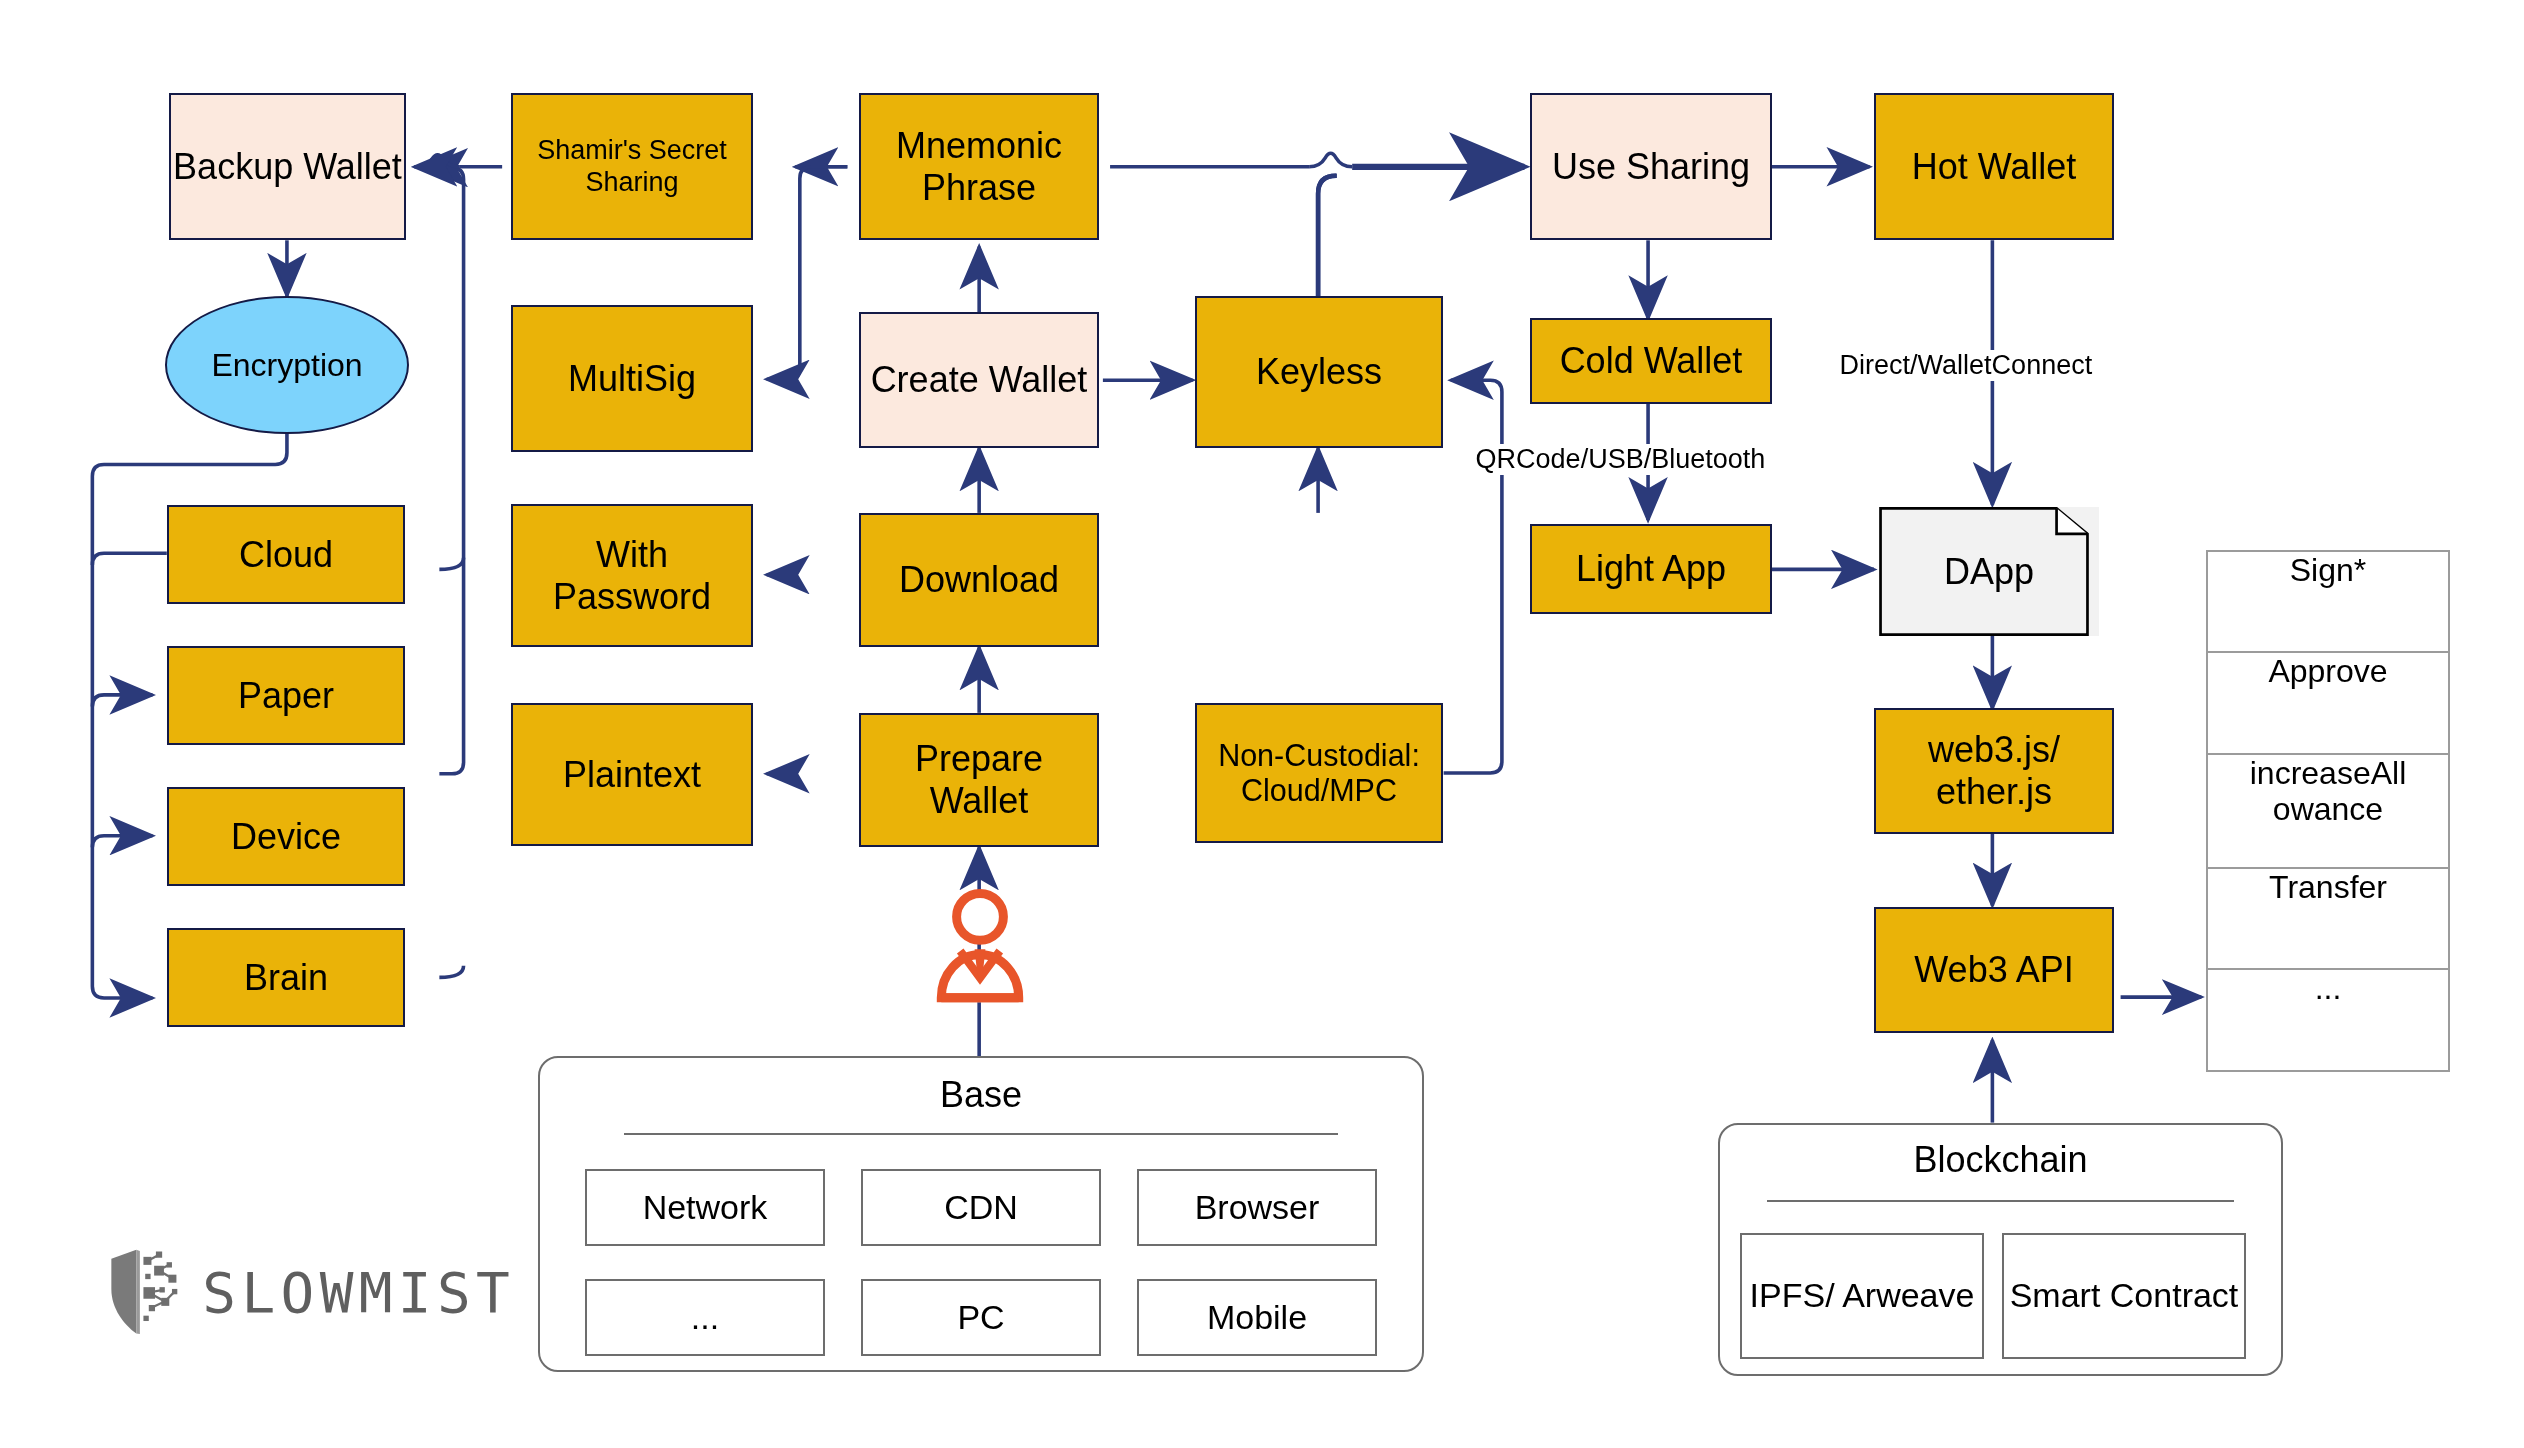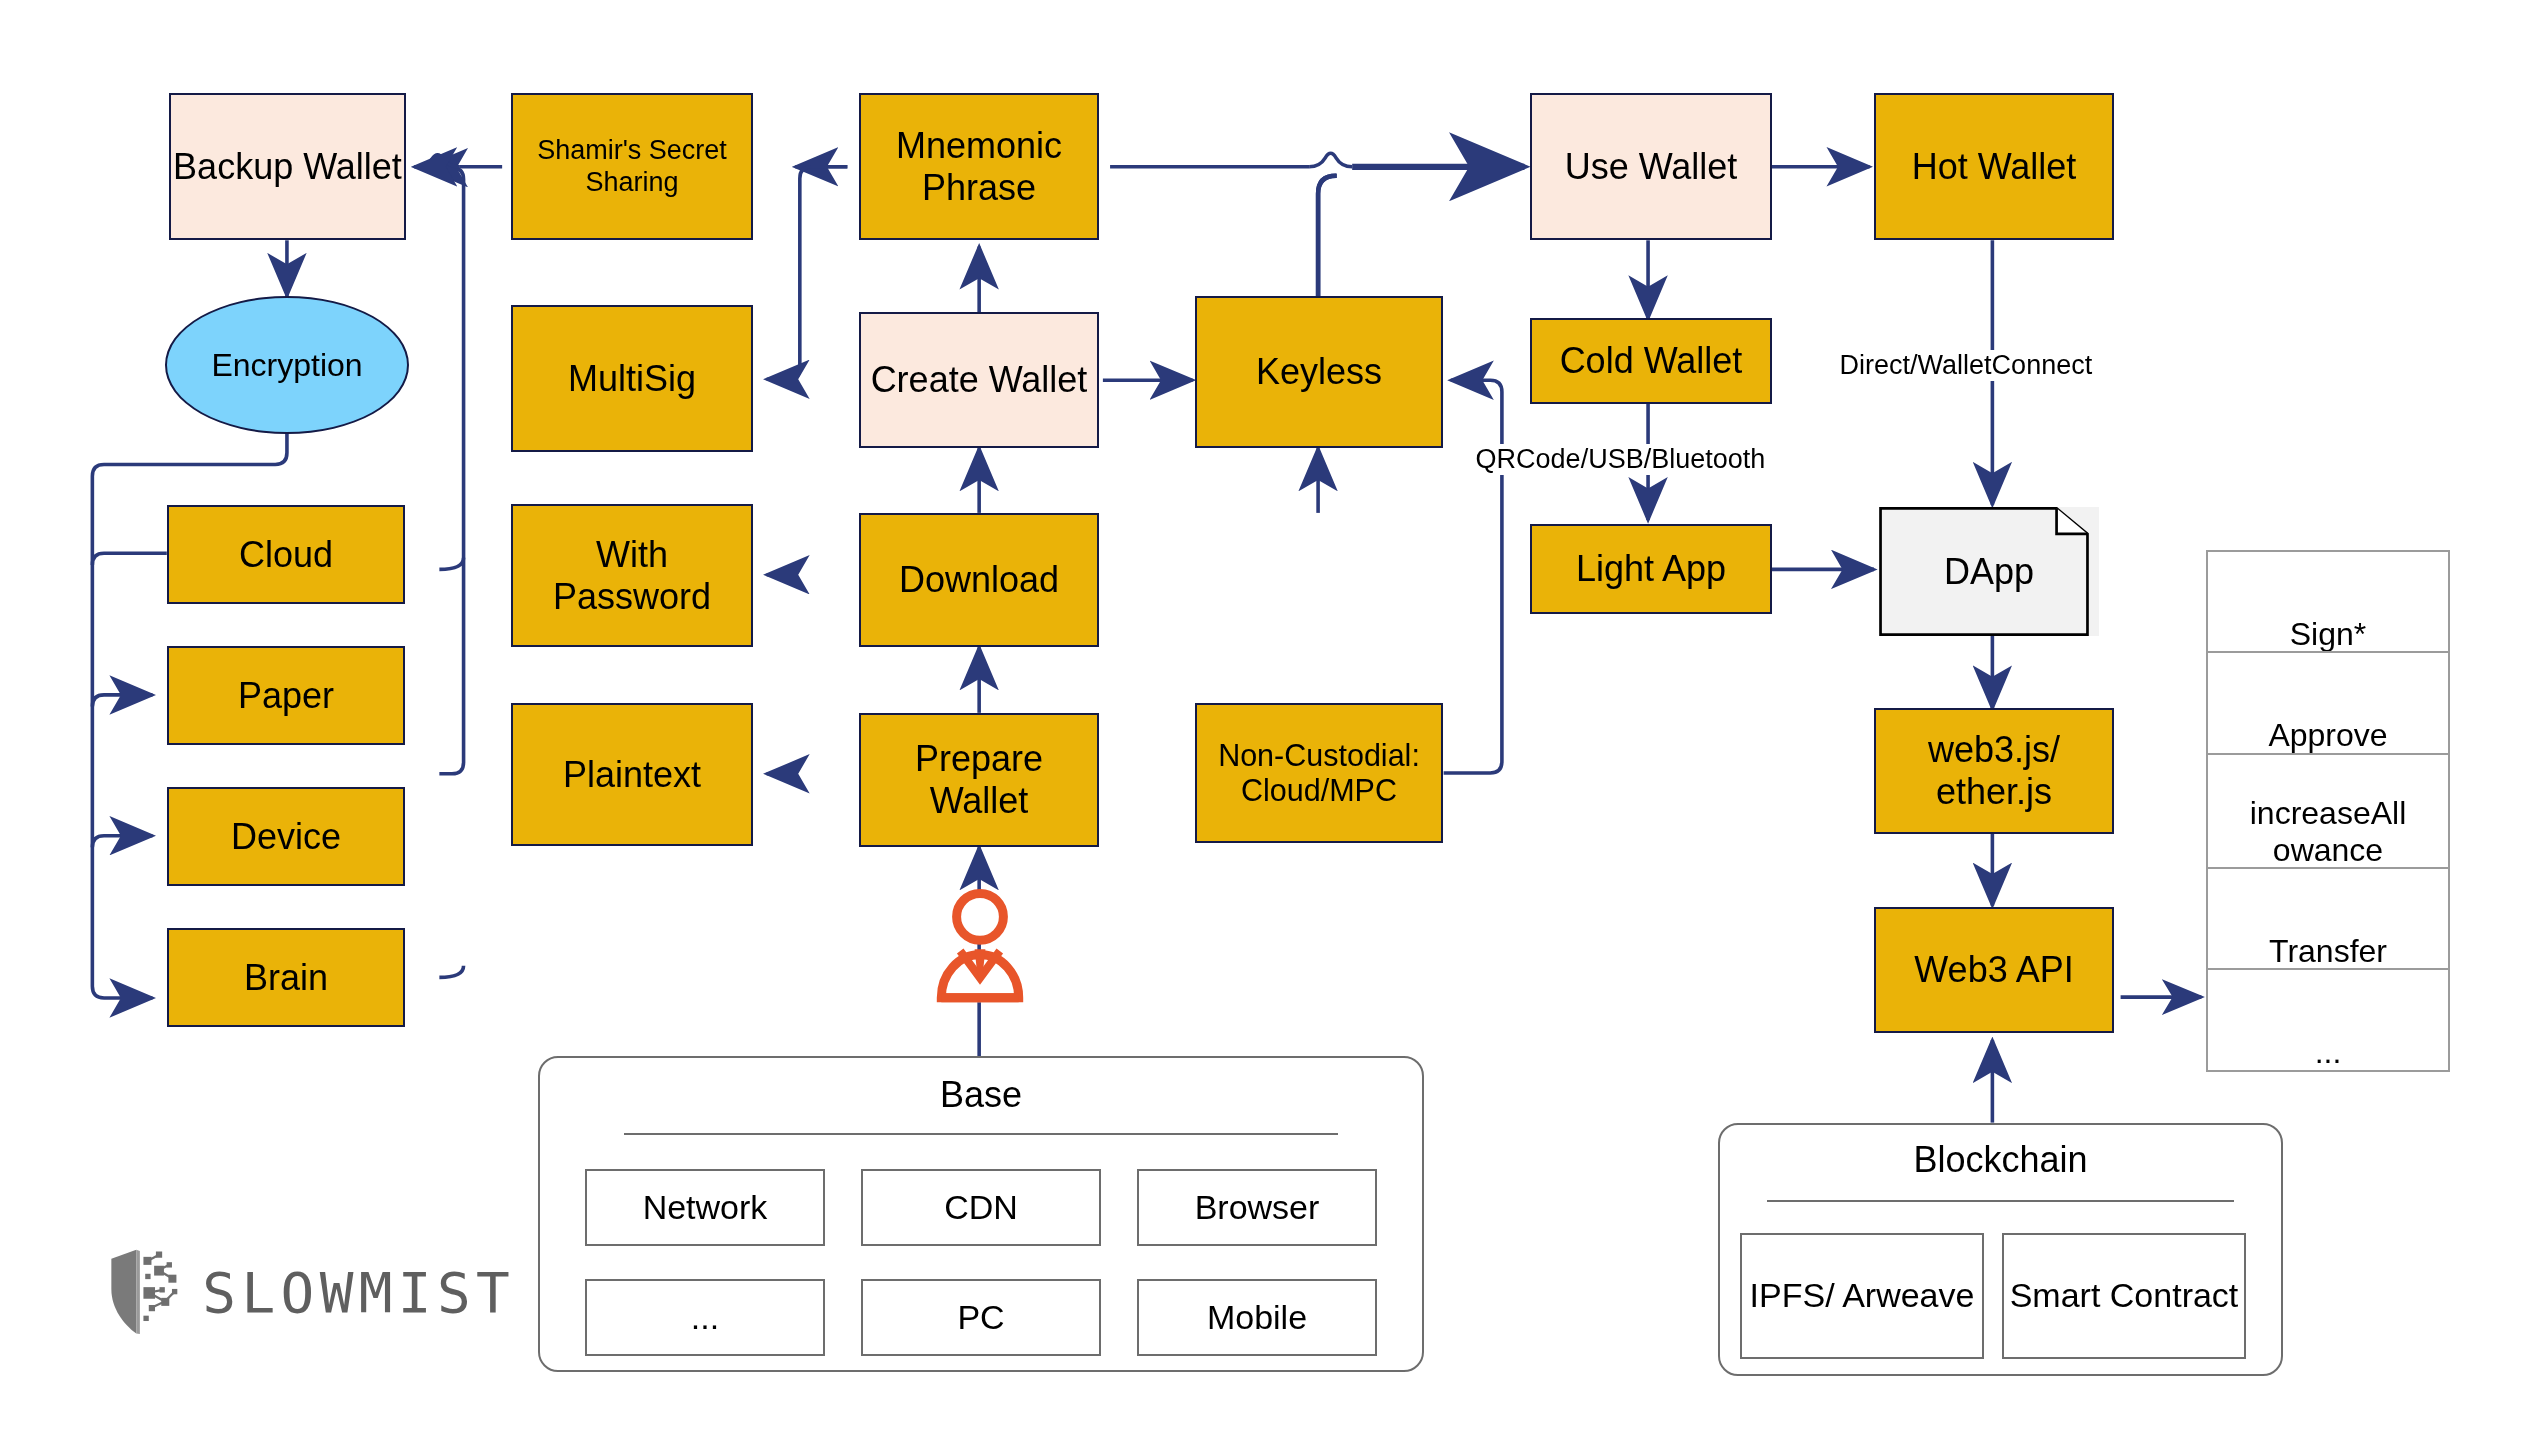--- a/index.html
+++ b/index.html
@@ -25,21 +25,21 @@
 
   .group{position:absolute;box-sizing:border-box;border:2.7px solid #6d6d6d;
          border-radius:20px;background:#ffffff;}
   .group-title{position:absolute;left:0;right:0;text-align:center;font-size:36px;color:#000;}
   .group-rule{position:absolute;height:0;border-top:2.7px solid #6d6d6d;}
   .subbox{position:absolute;box-sizing:border-box;border:2.7px solid #6d6d6d;
           background:#ffffff;display:flex;align-items:center;justify-content:center;
           text-align:center;font-size:34px;color:#000;line-height:1.16;}
 
   .tablecell{position:absolute;box-sizing:border-box;border:2.7px solid #9b9b9b;
-             background:#ffffff;display:flex;align-items:flex-end;justify-content:center;
+             background:#ffffff;display:flex;align-items:flex-start;justify-content:center;
              text-align:center;font-size:32px;color:#000;line-height:1.14;}
 
   .doc{position:absolute;background:#f2f2f2;display:flex;align-items:center;
        justify-content:center;font-size:36px;color:#000;}
 
   .logo{position:absolute;display:flex;align-items:center;gap:14.3px;}
   .logo-text{font-size:56px;letter-spacing:5.4px;color:#5f5f5f;
              font-family:"DejaVu Sans Mono",monospace;font-weight:400;}
 </style>
 </head>
@@ -169,21 +169,21 @@
   </div>
 
   <div class="node f40" style="left:1195px;top:296px;width:248px;height:152px;">
     <span>Keyless</span>
   </div>
   <div class="node f34" style="left:1195px;top:703px;width:248px;height:140px;padding:0 7.2px;">
     <span>Non-Custodial: Cloud/MPC</span>
   </div>
 
   <div class="node accent f40" style="left:1530px;top:93px;width:242px;height:147px;">
-    <span>Use Wallet</span>
+    <span>Use Sharing</span>
   </div>
   <div class="node f40" style="left:1874px;top:93px;width:240px;height:147px;">
     <span>Hot Wallet</span>
   </div>
   <div class="node f40" style="left:1530px;top:318px;width:242px;height:86px;">
     <span>Cold Wallet</span>
   </div>
   <div class="node f40" style="left:1530px;top:524px;width:242px;height:90px;">
     <span>Light App</span>
   </div>

